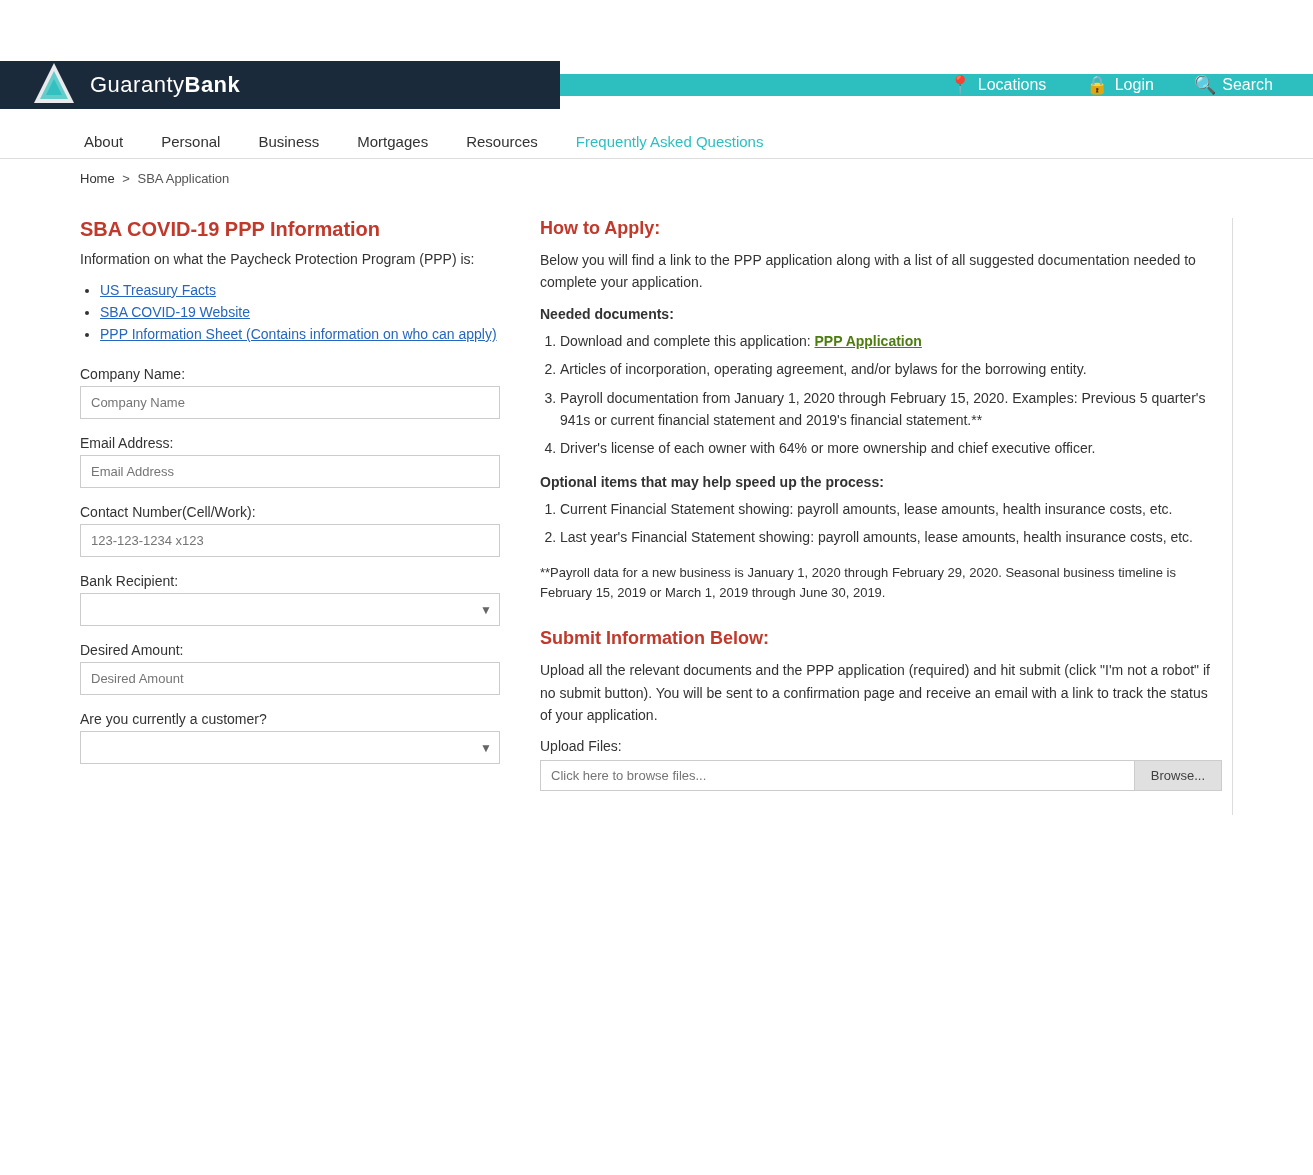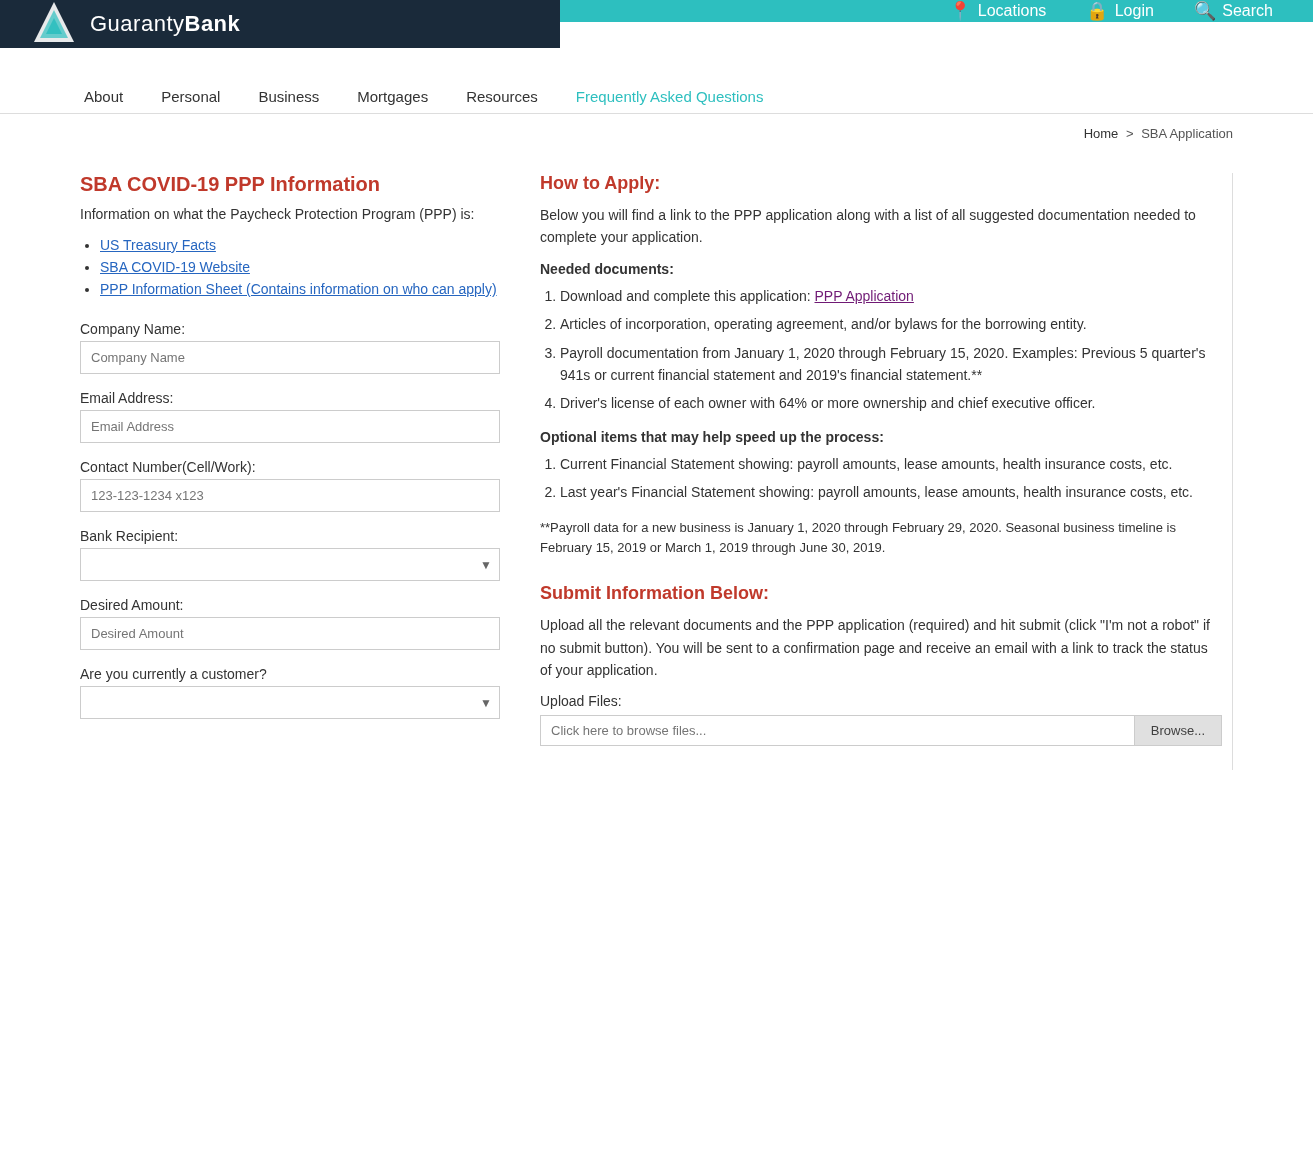--- a/index.html
+++ b/index.html
@@ -1,22 +1,23 @@
 <!DOCTYPE html>
 <html><head>
   <meta charset="utf-8">
   <style>
     * { margin: 0; padding: 0; box-sizing: border-box; }
     body { font-family: Arial, sans-serif; font-size: 14px; color: #333; background: #fff; }
 
     
     .header {
       display: flex;
-      align-items: flex-start;
+      align-items: center;
       height: 80px;
+      margin-top: 45px;
     }
     .header-left {
       background: #1a2a3a;
       flex: 0 0 560px;
       display: flex;
       align-items: center;
       padding: 0 30px;
     }
     .logo-container {
       display: flex;
@@ -75,21 +76,20 @@
     }
     .main-nav a.active-faq {
       color: #2dbfbf;
     }
 
     
     .breadcrumb {
       padding: 12px 80px;
       font-size: 13px;
       color: #555;
-      text-align: right;
     }
     .breadcrumb a {
       color: #333;
       text-decoration: none;
     }
     .breadcrumb .sep { margin: 0 4px; }
 
     
     .page-body {
       display: flex;
@@ -228,22 +228,23 @@
       padding-left: 20px;
       margin-bottom: 14px;
     }
     .ordered-list li {
       font-size: 14px;
       line-height: 1.6;
       color: #333;
       margin-bottom: 6px;
     }
     .ordered-list a {
-      color: #701a75;
+      color: #4d7c0f;
       text-decoration: underline;
+      font-weight: bold;
     }
     .note-text {
       font-size: 13px;
       line-height: 1.6;
       color: #333;
       margin-bottom: 16px;
     }
 
     
     .upload-label {

